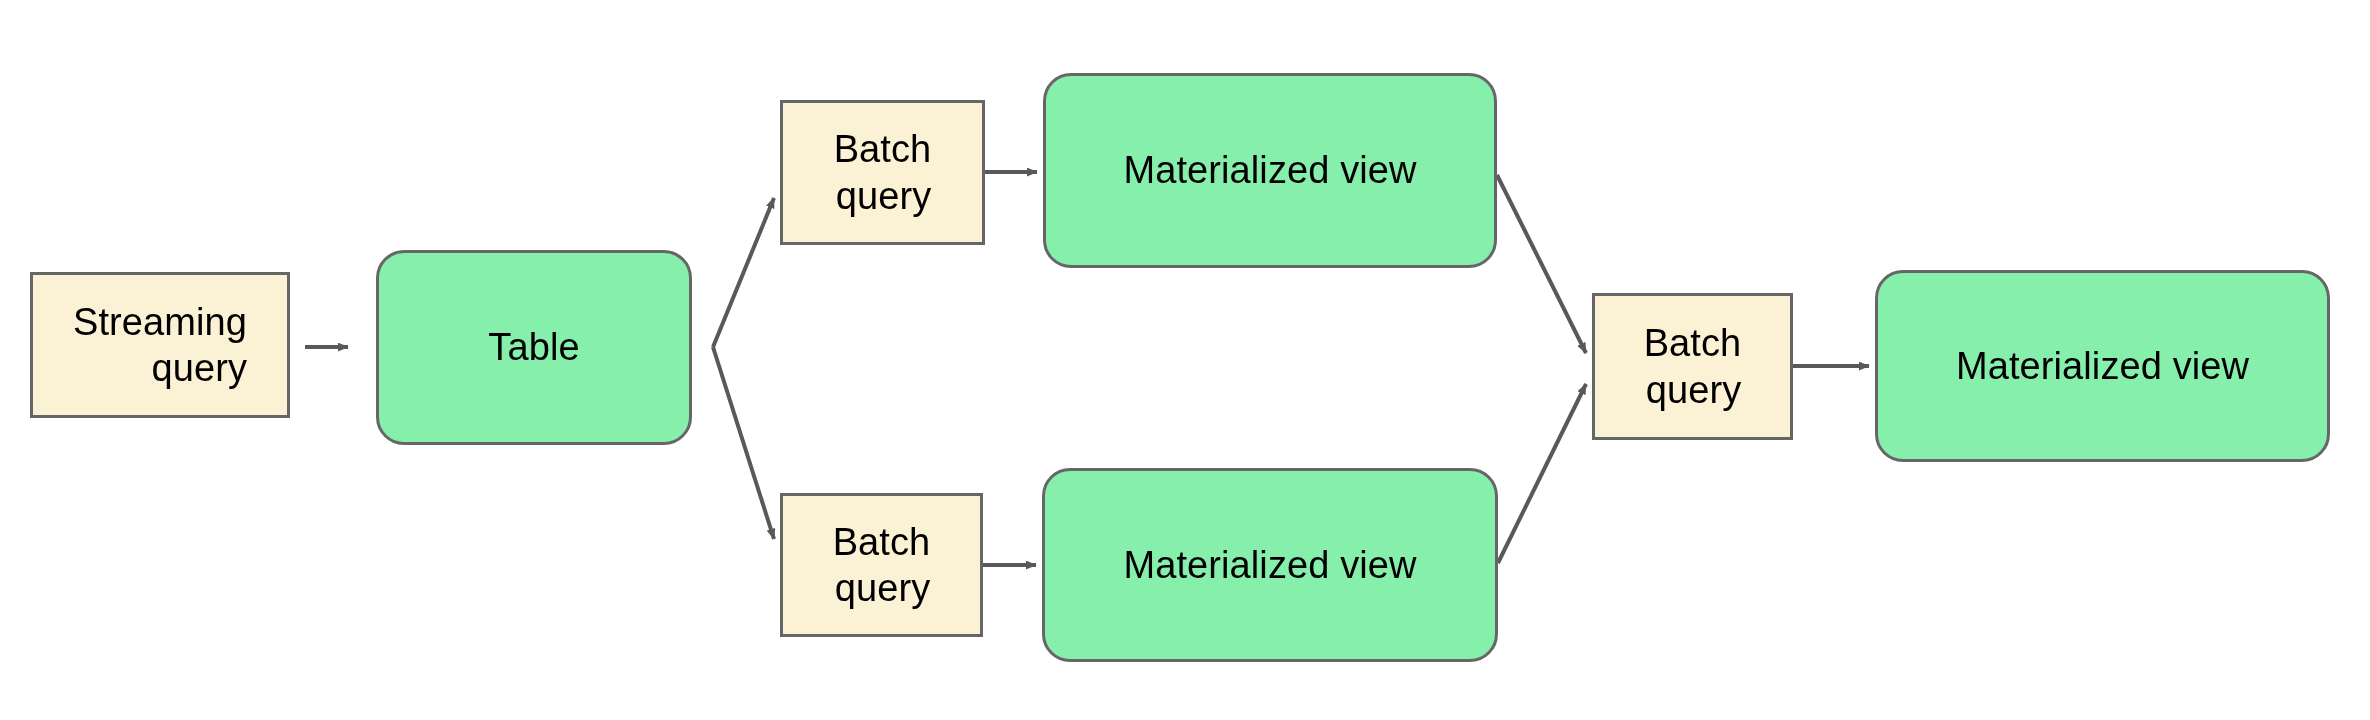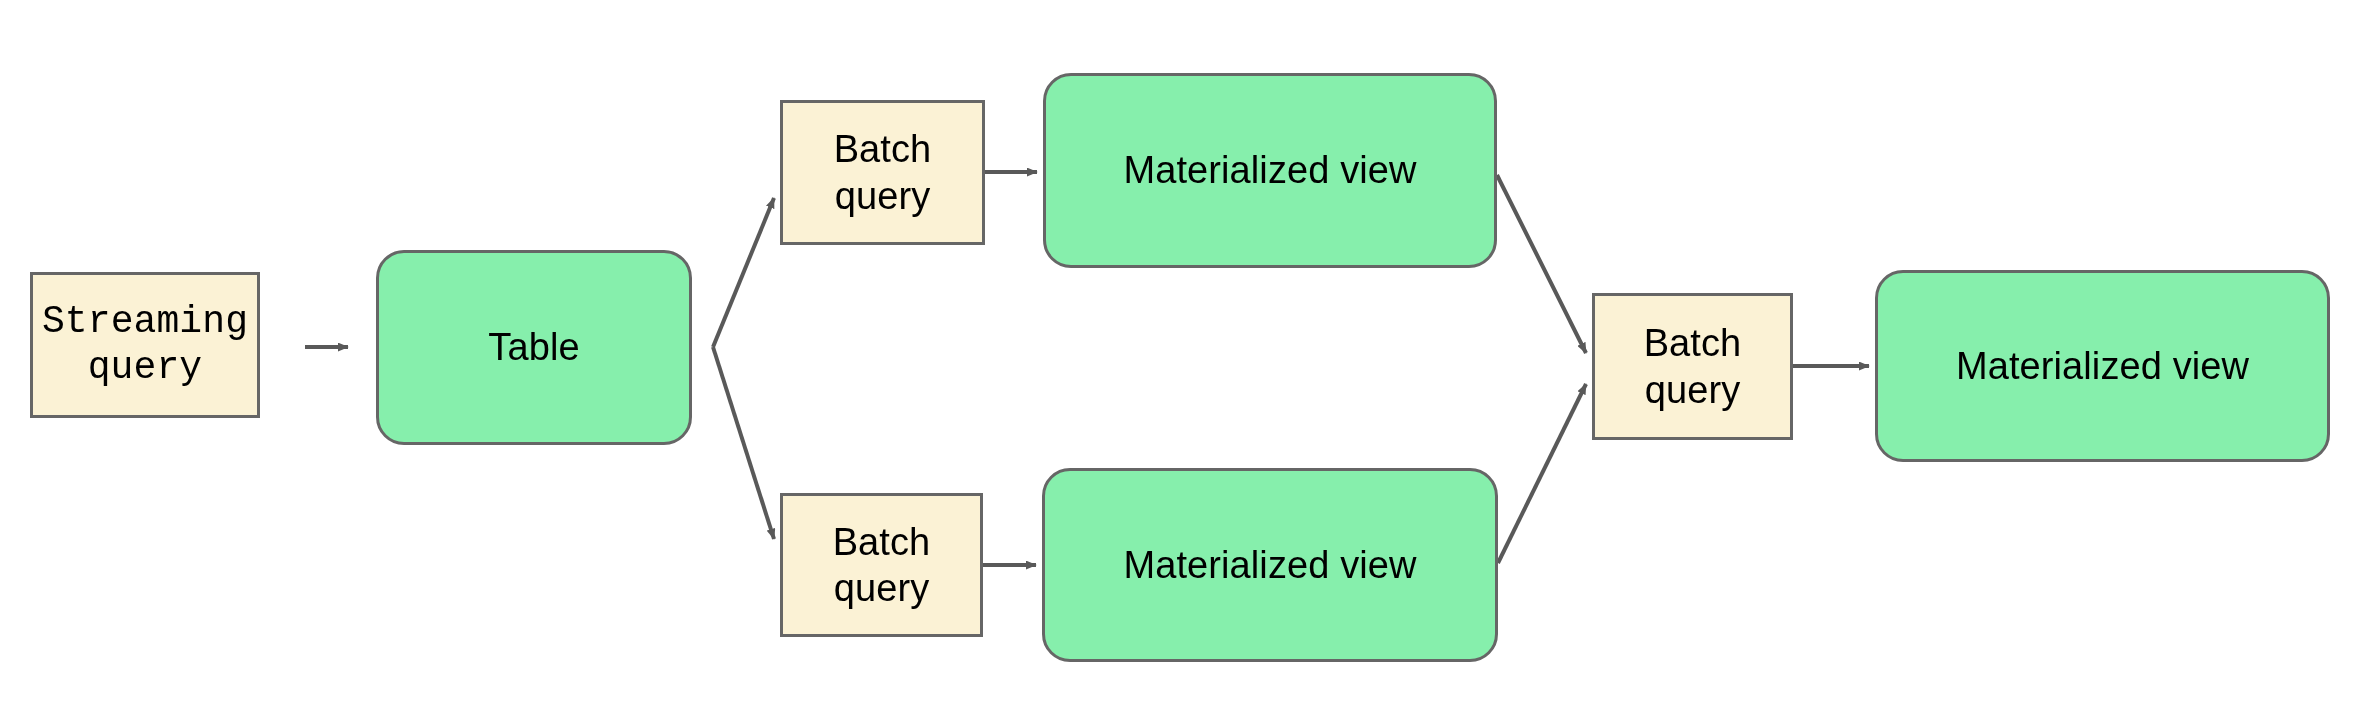--- a/index.html
+++ b/index.html
@@ -32,20 +32,21 @@
     text-align: center;
     color: #000000;
     font-size: 38px;
     line-height: 1.22;
     letter-spacing: 0.1px;
     border: 3px solid #666666;
   }
   .node-process {
     background: #fbf2d5;
     border-radius: 0;
+    text-align: right;
   }
   .node-store {
     background: #86efac;
     border-radius: 28px;
   }
   .node-label {
     white-space: pre-line;
     pointer-events: none;
   }
 </style>
@@ -66,21 +67,21 @@
         <polyline points="713,347 774,539" marker-end="url(#arrowhead)"></polyline>
         <polyline points="985,172 1037,172" marker-end="url(#arrowhead)"></polyline>
         <polyline points="983,565 1036,565" marker-end="url(#arrowhead)"></polyline>
         <polyline points="1497,175 1586,353" marker-end="url(#arrowhead)"></polyline>
         <polyline points="1498,563 1586,384" marker-end="url(#arrowhead)"></polyline>
         <polyline points="1793,366 1869,366" marker-end="url(#arrowhead)"></polyline>
       </g>
   </svg>
 
   <div id="nodes-group">
-      <div class="node node-process" style="left: 30px; top: 272px; width: 230px; height: 146px; font-family: Liberation Mono, monospace;">
+      <div class="node node-process" style="left: 30px; top: 272px; width: 260px; height: 146px;">
         <span class="node-label">Streaming
 query</span>
       </div>
       <div class="node node-store" style="left: 376px; top: 250px; width: 316px; height: 195px;">
         <span class="node-label">Table</span>
       </div>
       <div class="node node-process" style="left: 780px; top: 100px; width: 205px; height: 145px;">
         <span class="node-label">Batch
 query</span>
       </div>

